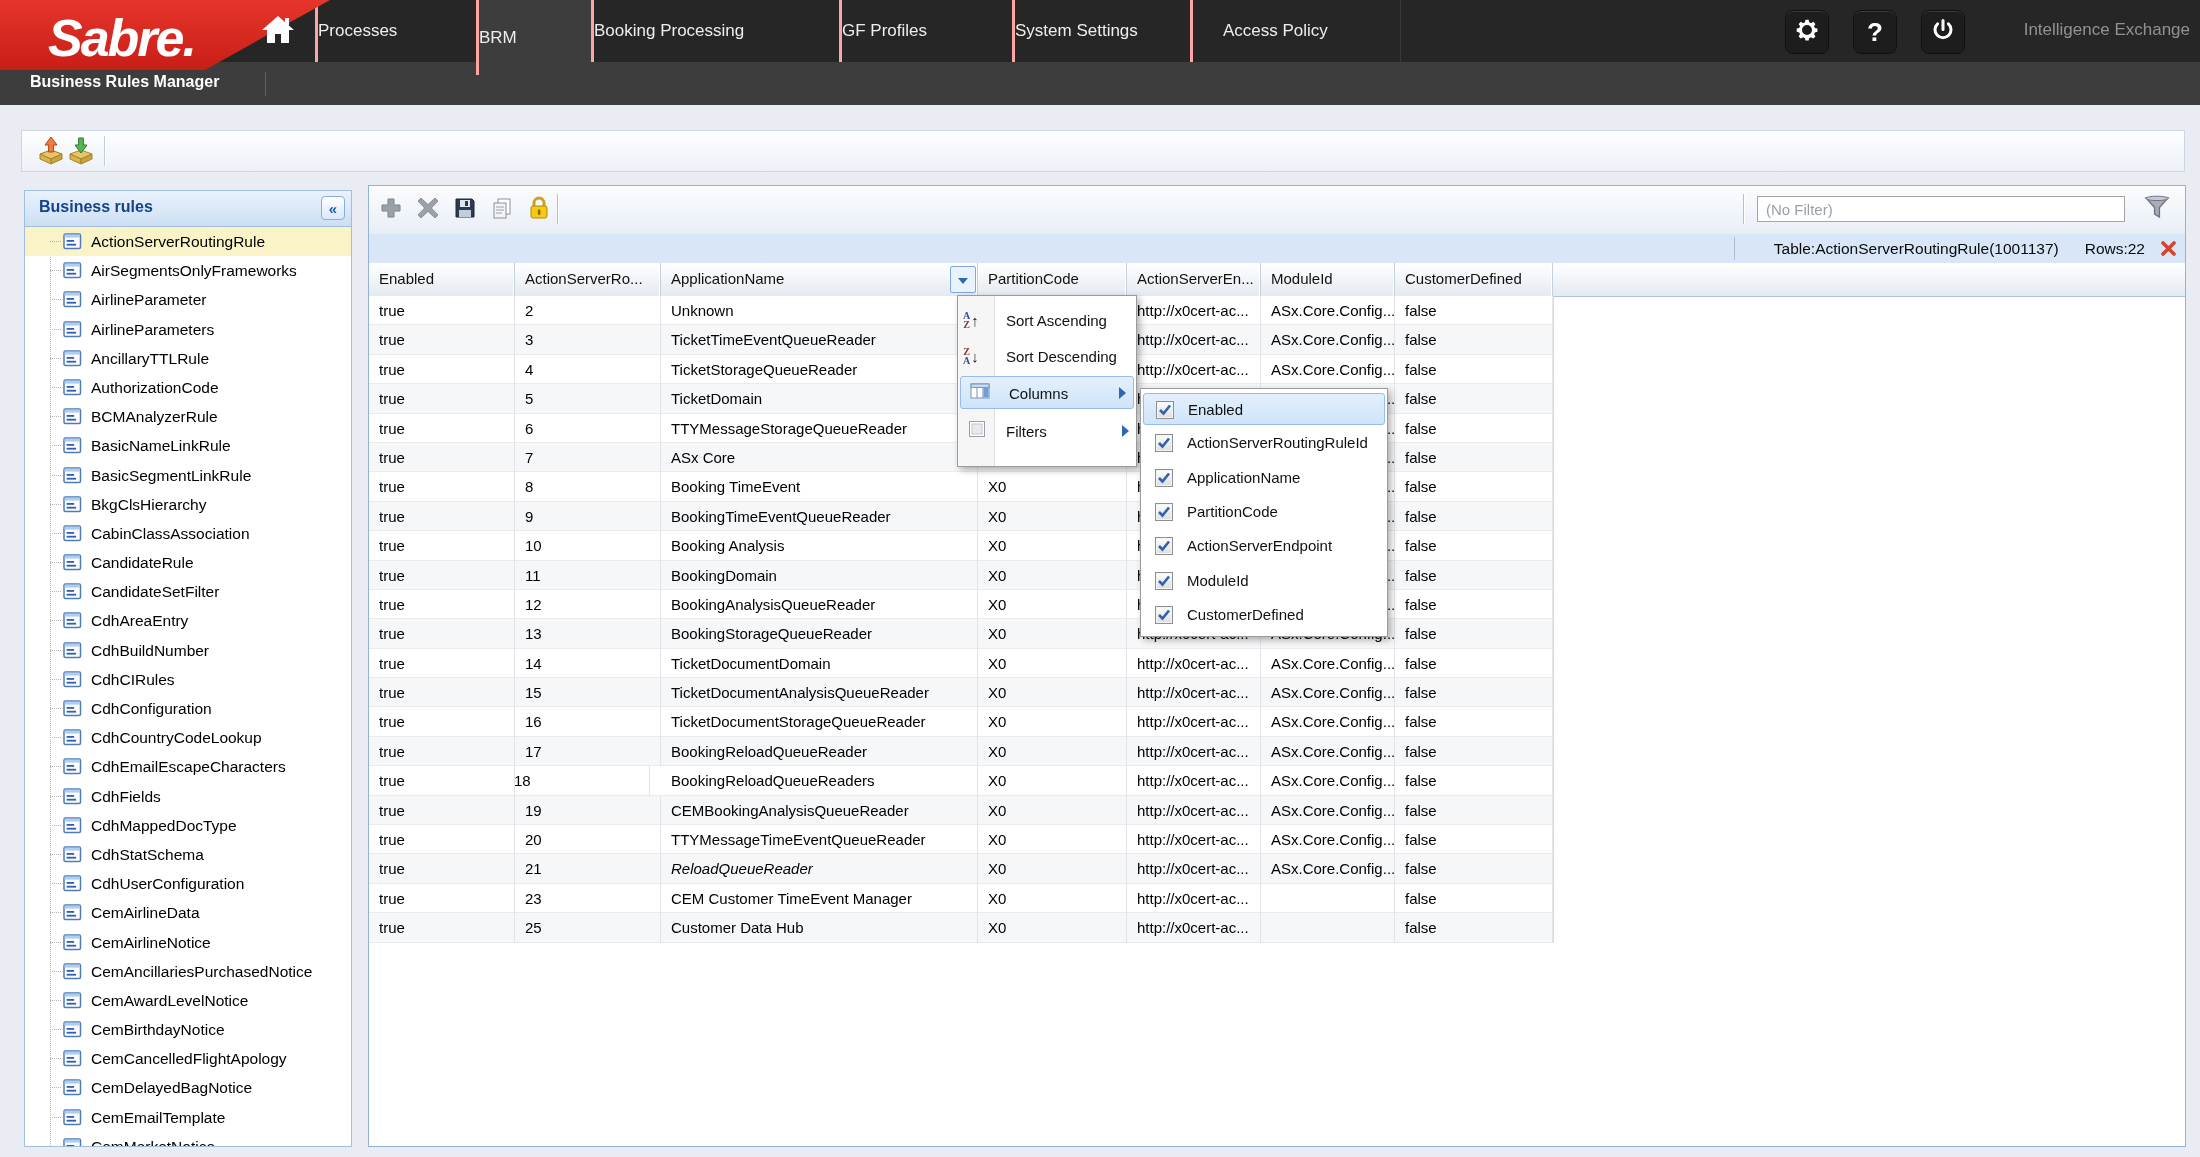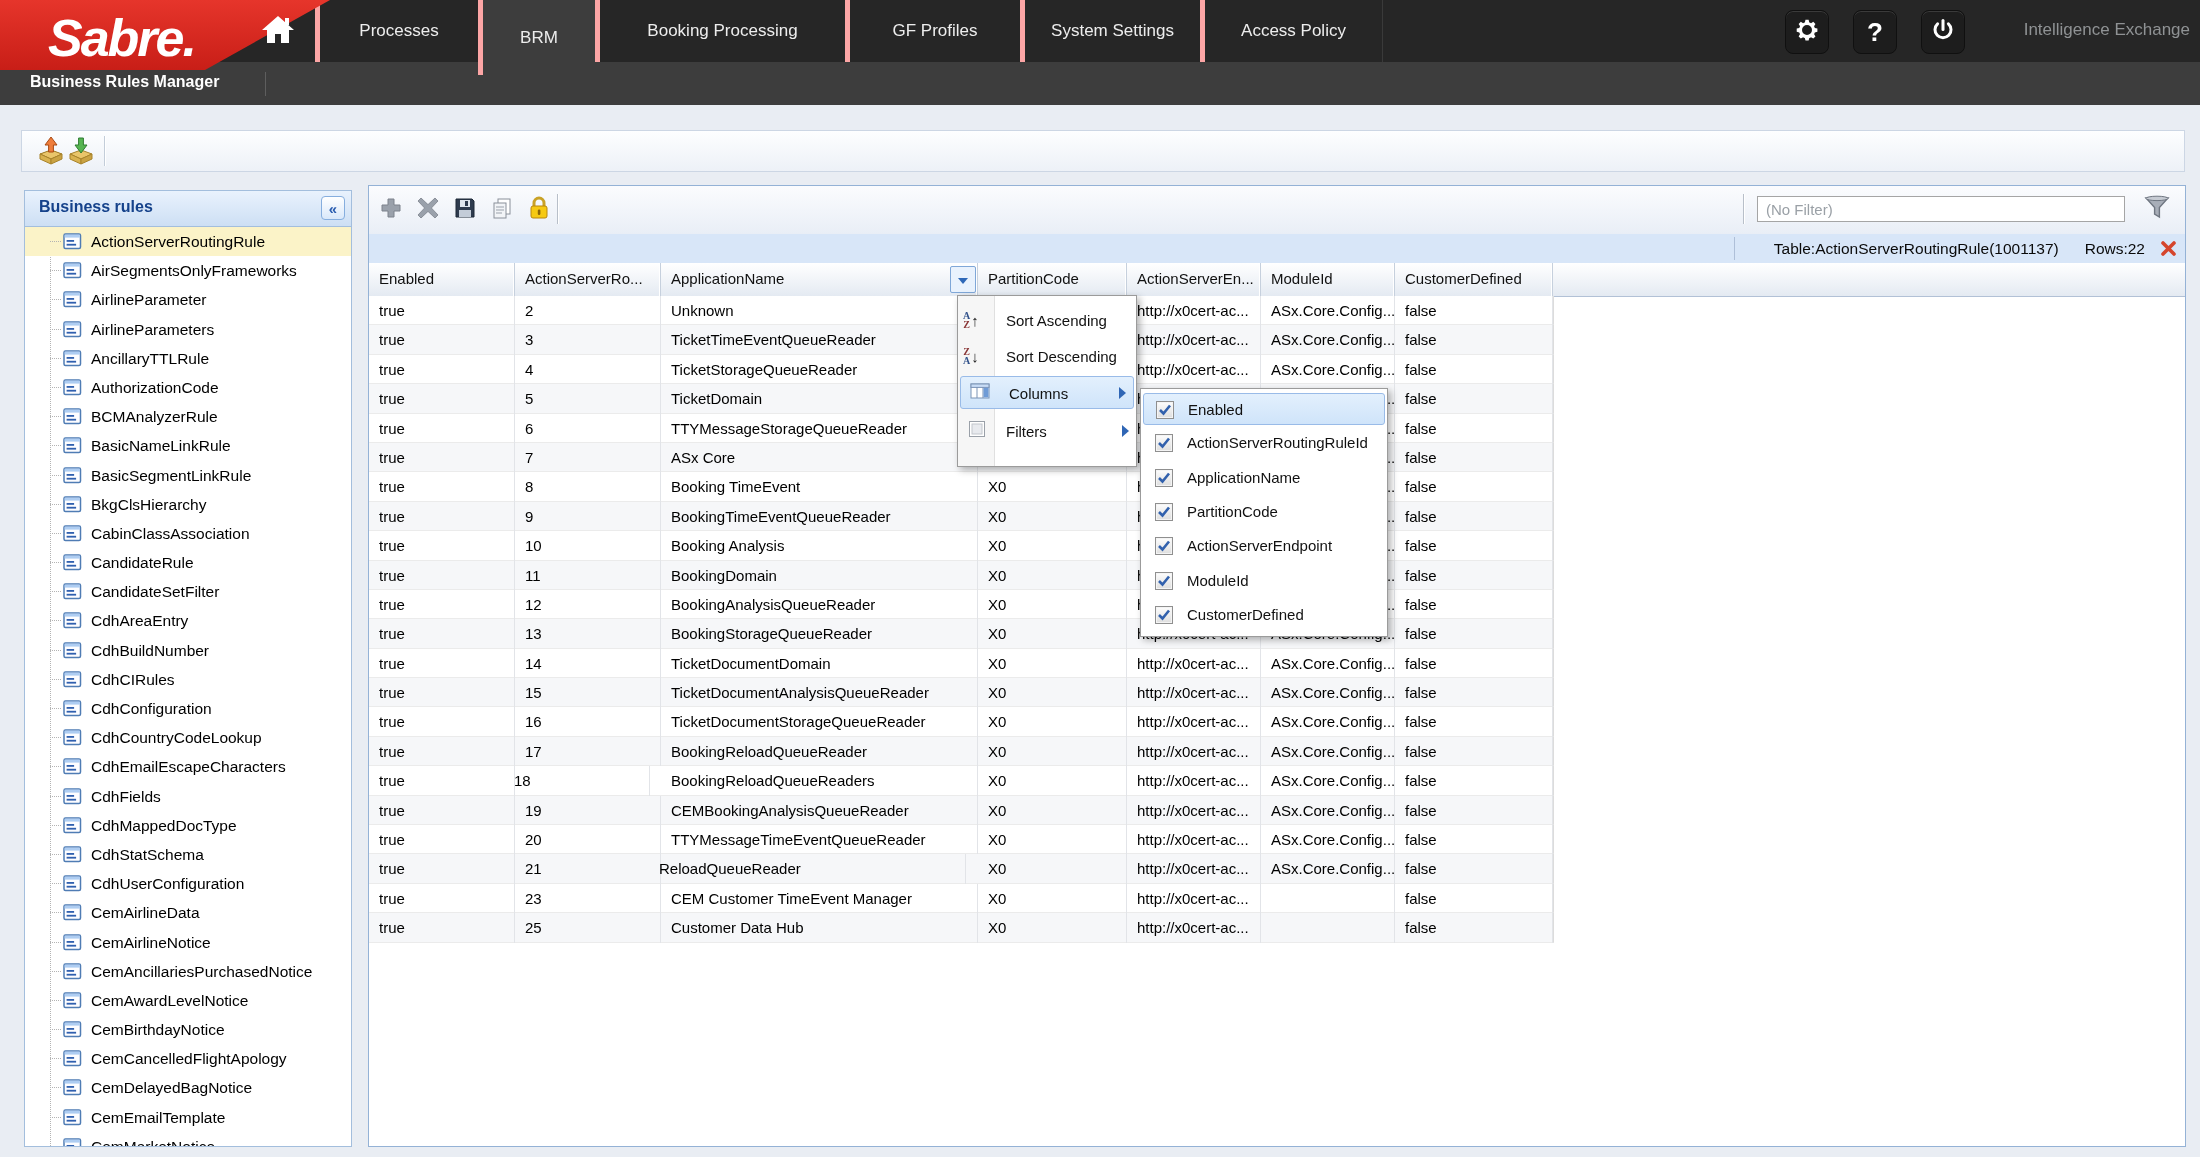--- a/index.html
+++ b/index.html
@@ -9,23 +9,23 @@
   .nav{position:absolute;left:0;top:0;right:0;height:62px;background:#262626;z-index:10;}
   .subbar{position:absolute;left:0;top:62px;right:0;height:43px;background:#3d3d3d;z-index:9;}
   .logo{position:absolute;left:0;top:0;width:330px;height:70px;z-index:12;
         background:linear-gradient(180deg,#e6352b,#c81e17);
         clip-path:polygon(0 0,330px 0,205px 70px,0 70px);}
   .logo-text{position:absolute;left:48px;top:8px;color:#fff;font-size:52px;font-weight:bold;
         font-style:italic;letter-spacing:-2px;}
   .home{position:absolute;left:258px;top:15px;width:40px;height:34px;z-index:13;display:flex;
         align-items:center;justify-content:center;cursor:pointer;}
   .tabs{position:absolute;left:315px;top:0;height:62px;display:flex;z-index:11;}
-  .tab{height:62px;border-left:5px solid #fca5a5;display:flex;align-items:center;
-       justify-content:center;color:#ededed;font-size:17px;cursor:pointer;}
-  .tab:last-child{border-right:1px solid #3a3a3a;}
+  .tab{height:62px;border-left:3px solid #fca5a5;display:flex;align-items:center;
+       justify-content:flex-start;color:#ededed;font-size:17px;cursor:pointer;}
+  .tab:last-child{border-right:1px solid #3a3a3a;padding-left:30px;}
   .tab.active{background:#3d3d3d;height:75px;}
   .navbtn{position:absolute;top:10px;width:42px;height:42px;background:#1d1d1d;
         border:1px solid #101010;border-radius:8px;box-shadow:inset 0 1px 0 #3a3a3a;
         display:flex;align-items:center;justify-content:center;color:#fff;cursor:pointer;z-index:11;}
   .navbtn.q{font-size:26px;font-weight:bold;}
   .nav-right-label{position:absolute;right:10px;top:20px;color:#8f9294;font-size:17px;z-index:11;}
   .subtitle{position:absolute;left:30px;top:11px;color:#fff;font-weight:bold;font-size:16px;}
   .sub-divider{position:absolute;left:265px;top:10px;width:1px;height:24px;background:#5e5e5e;}
   
   .outer-toolbar{position:absolute;left:21px;top:130px;width:2164px;height:42px;box-sizing:border-box;
@@ -793,21 +793,21 @@
           <div class="td" style="left: 146px; width: 146px;">20</div>
           <div class="td" style="left: 292px; width: 317px;">TTYMessageTimeEventQueueReader</div>
           <div class="td" style="left: 609px; width: 149px;">X0</div>
           <div class="td" style="left: 758px; width: 134px;">http://x0cert-ac...</div>
           <div class="td" style="left: 892px; width: 134px;">ASx.Core.Config...</div>
           <div class="td" style="left: 1026px; width: 158px;">false</div>
         </div>
         <div class="tr alt">
           <div class="td" style="left: 0px; width: 146px;">true</div>
           <div class="td" style="left: 146px; width: 146px;">21</div>
-          <div class="td" style="left: 280px; width: 317px;">ReloadQueueReader</div>
+          <div class="td" style="left: 292px; width: 317px; font-style: italic;">ReloadQueueReader</div>
           <div class="td" style="left: 609px; width: 149px;">X0</div>
           <div class="td" style="left: 758px; width: 134px;">http://x0cert-ac...</div>
           <div class="td" style="left: 892px; width: 134px;">ASx.Core.Config...</div>
           <div class="td" style="left: 1026px; width: 158px;">false</div>
         </div>
         <div class="tr">
           <div class="td" style="left: 0px; width: 146px;">true</div>
           <div class="td" style="left: 146px; width: 146px;">23</div>
           <div class="td" style="left: 292px; width: 317px;">CEM Customer TimeEvent Manager</div>
           <div class="td" style="left: 609px; width: 149px;">X0</div>

